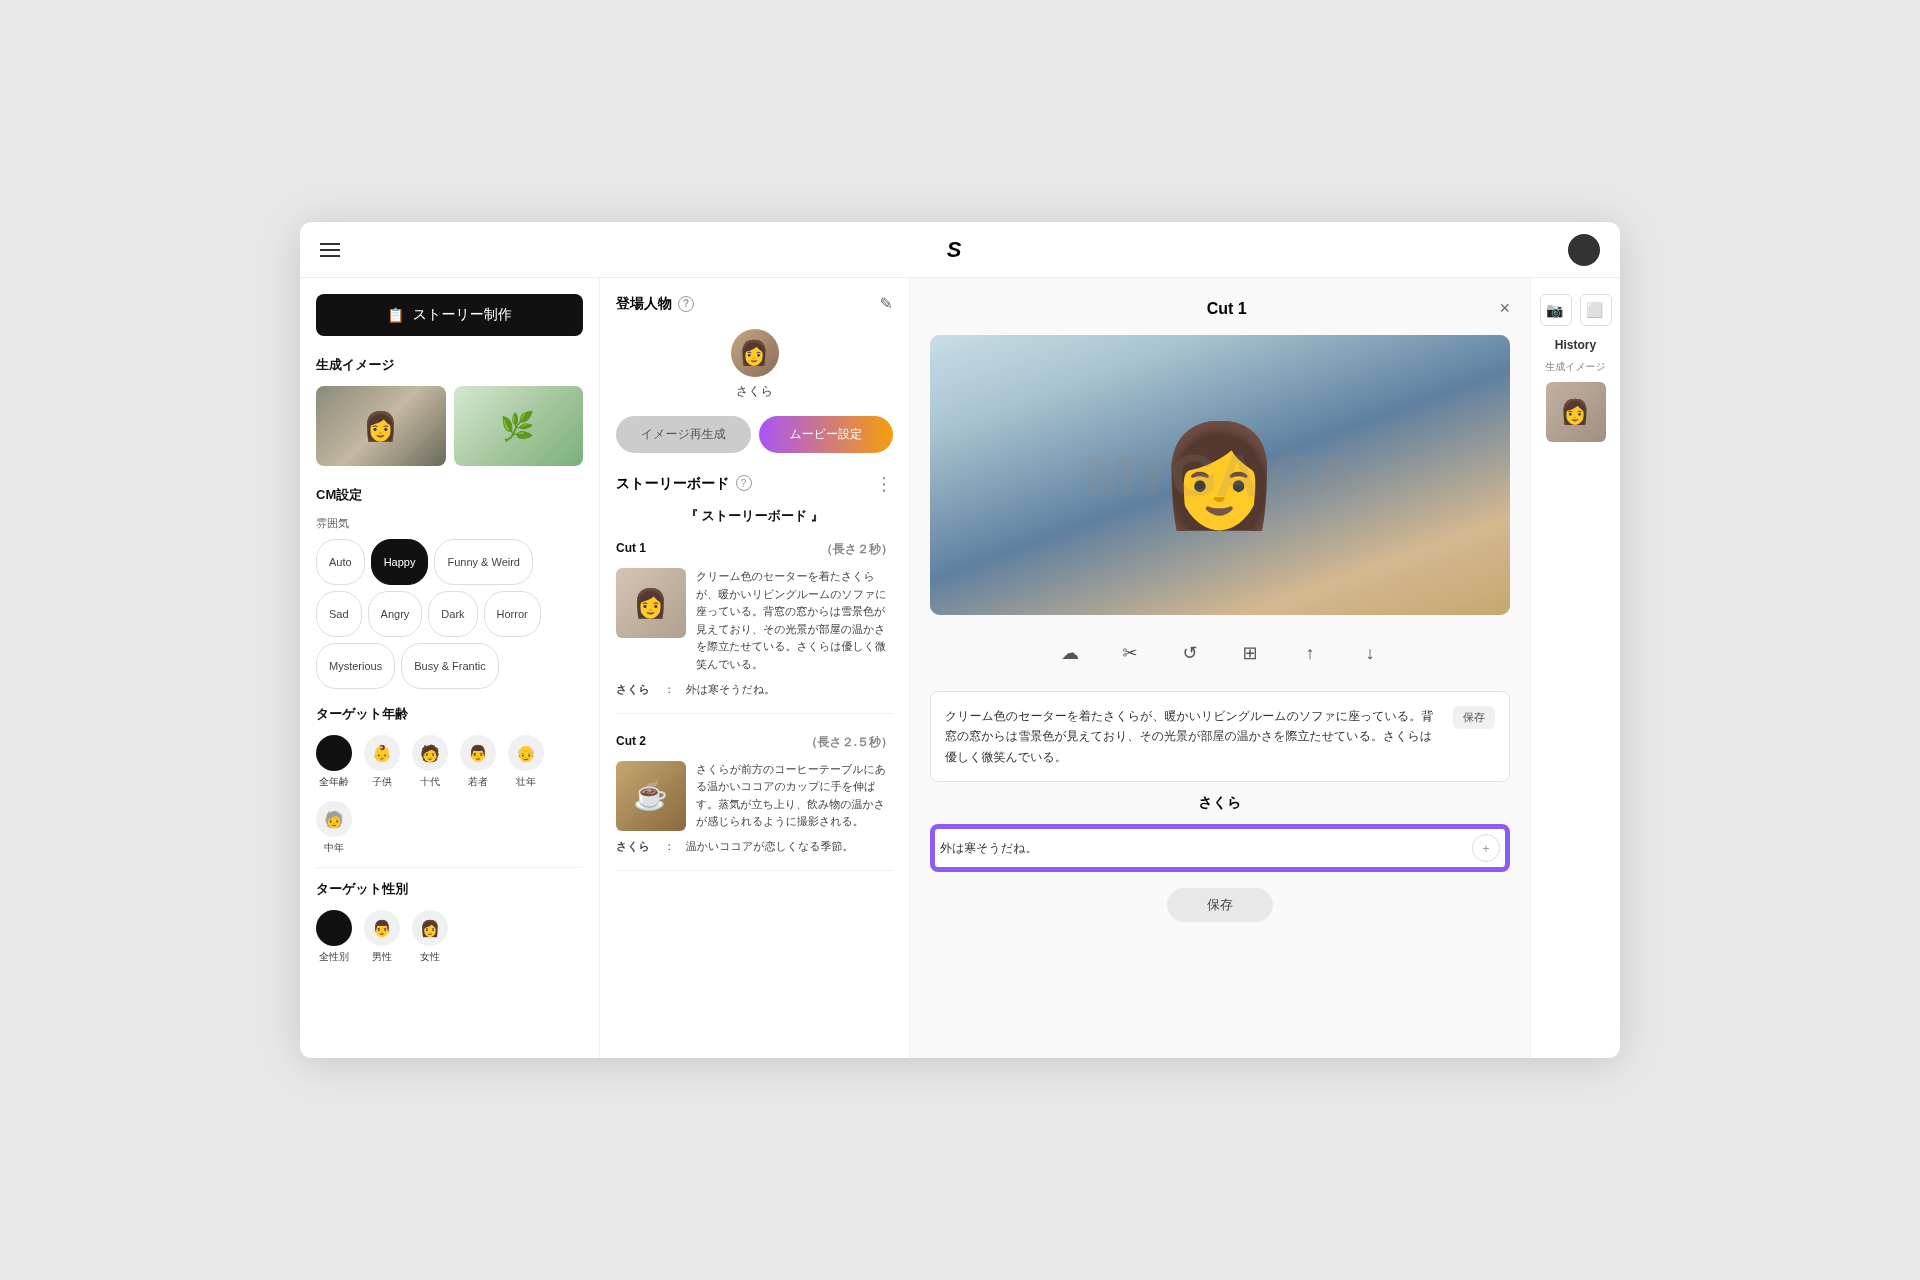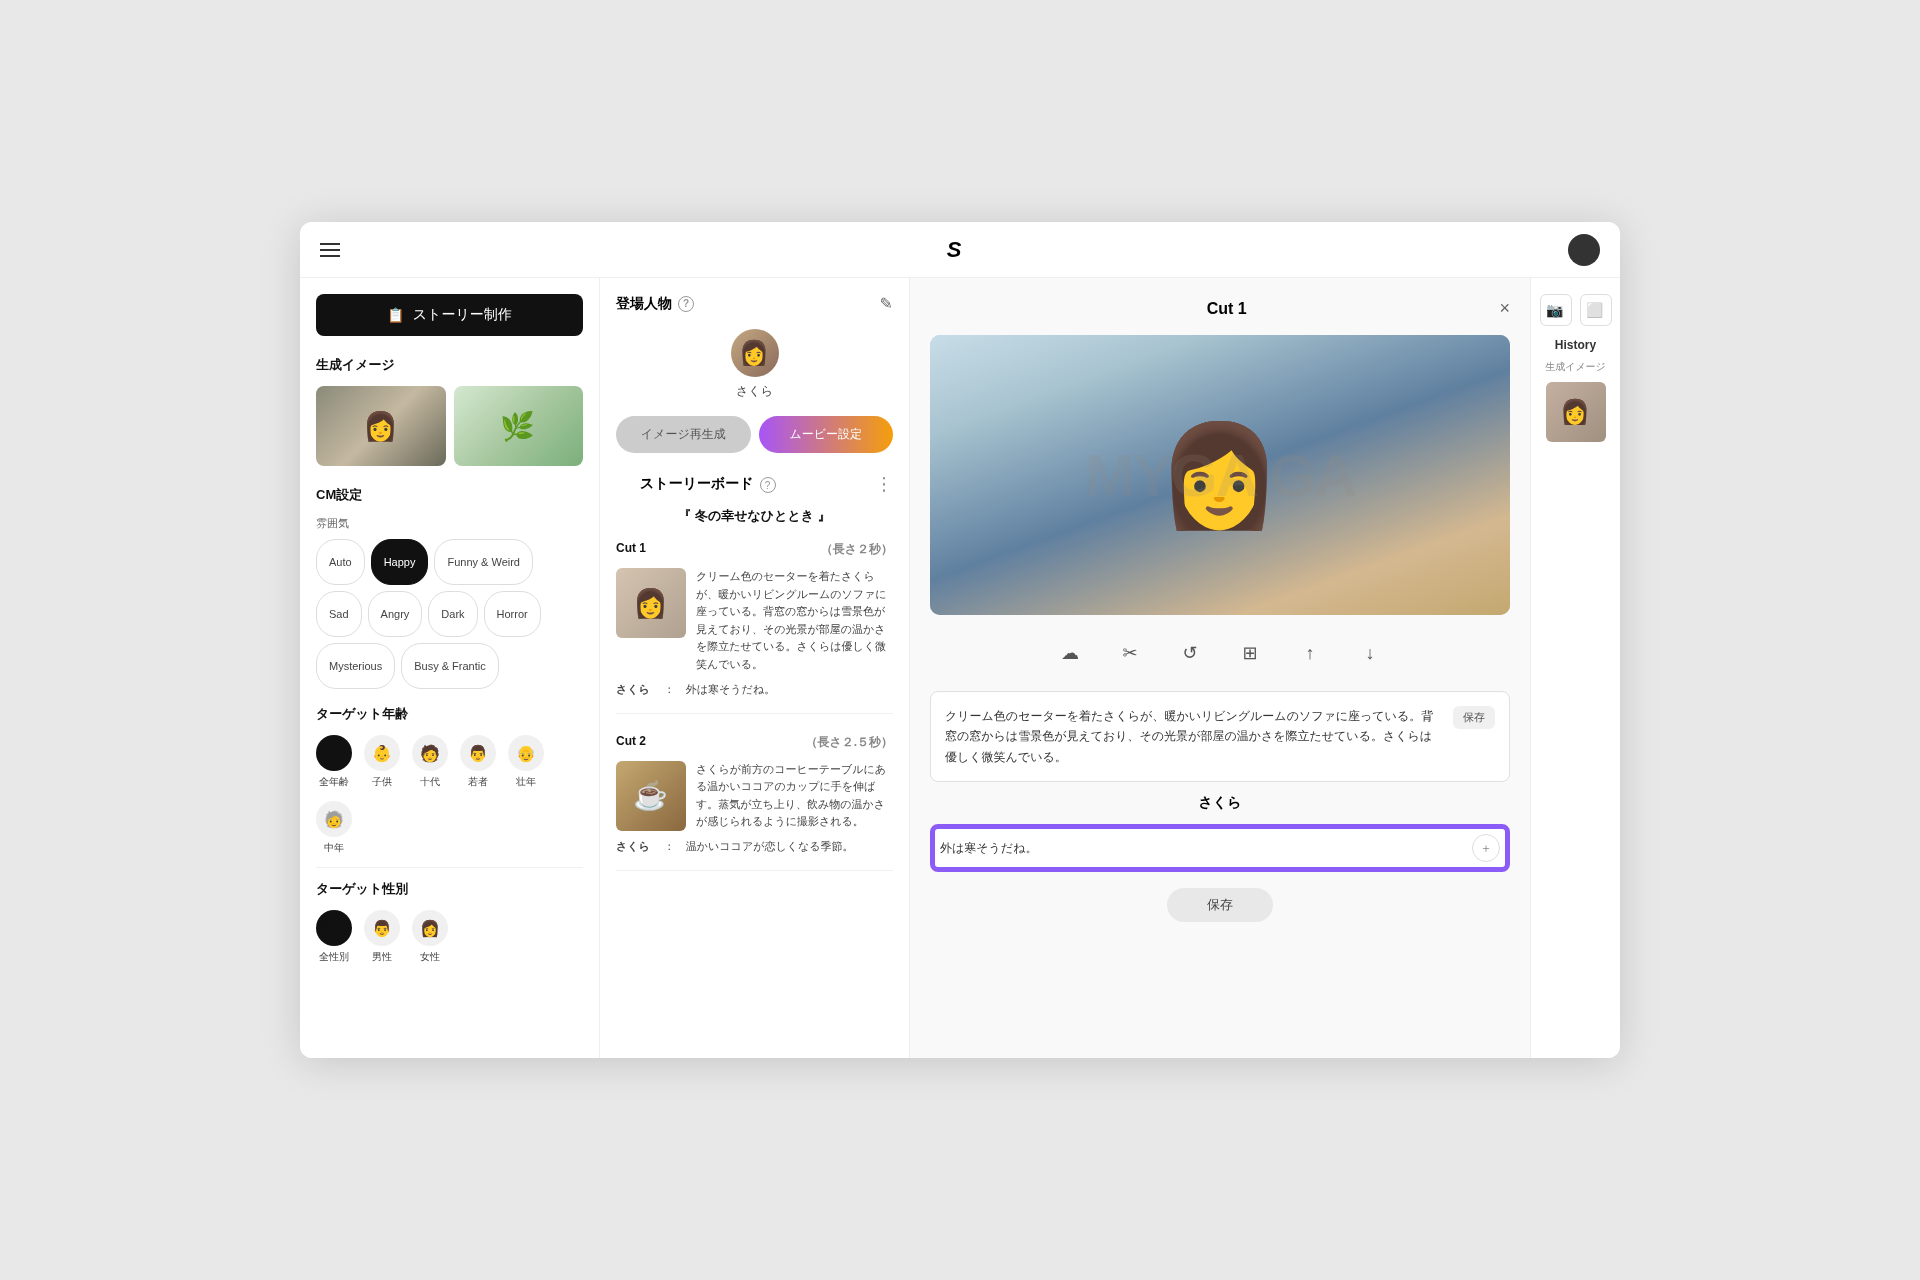--- a/index.html
+++ b/index.html
@@ -281,23 +281,22 @@
       cursor: pointer;
     }
     .storyboard-header {
       display: flex;
       align-items: center;
       justify-content: space-between;
       margin-bottom: 12px;
     }
     .storyboard-title-row {
       display: flex;
-      align-items: flex-end;
+      align-items: flex-start;
       gap: 6px;
-      margin-left: 24px;
     }
     .more-btn {
       cursor: pointer;
       color: #888;
       font-size: 18px;
     }
     .story-title {
       text-align: center;
       font-size: 13px;
       font-weight: 600;
@@ -684,21 +683,21 @@
       </div>
 
       <div class="storyboard-header">
         <div class="storyboard-title-row">
           <span class="panel-title">ストーリーボード</span>
           <div class="info-icon">?</div>
         </div>
         <div class="more-btn">⋮</div>
       </div>
 
-      <div class="story-title">『 冬の幸せなひととき 』</div>
+      <div class="story-title">『 ストーリーボード 』</div>
 
       <div class="cut-item">
         <div class="cut-header">
           <span>Cut 1</span>
           <span class="cut-duration">（長さ２秒）</span>
         </div>
         <div class="cut-content">
           <div class="cut-thumb cut-thumb-1">👩</div>
           <div>
             <div class="cut-desc">クリーム色のセーターを着たさくらが、暖かいリビングルームのソファに座っている。背窓の窓からは雪景色が見えており、その光景が部屋の温かさを際立たせている。さくらは優しく微笑んでいる。</div>

